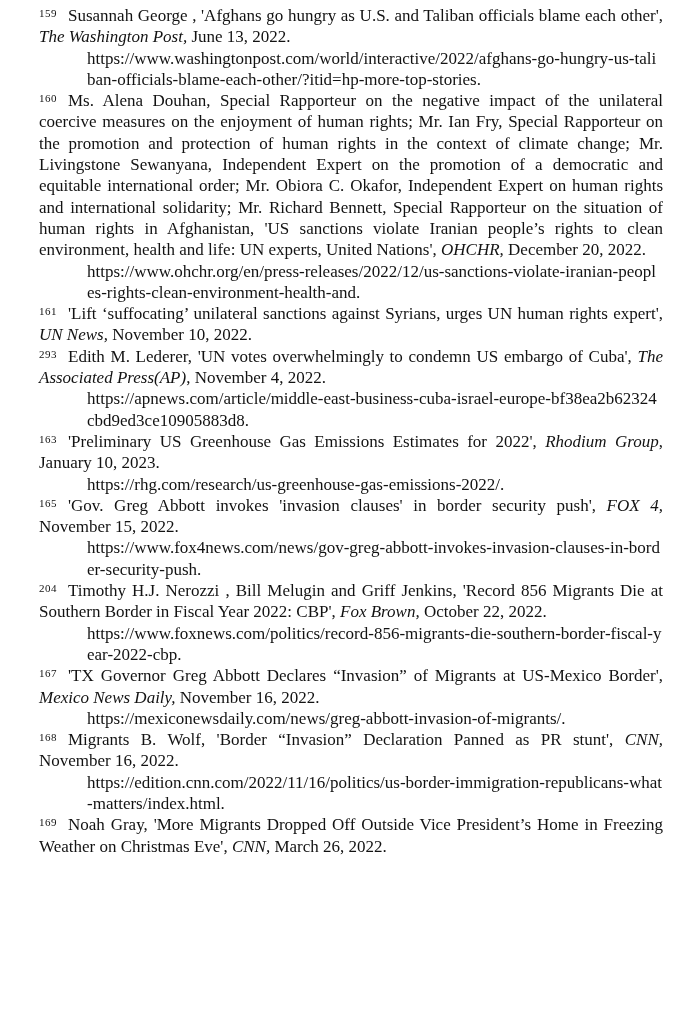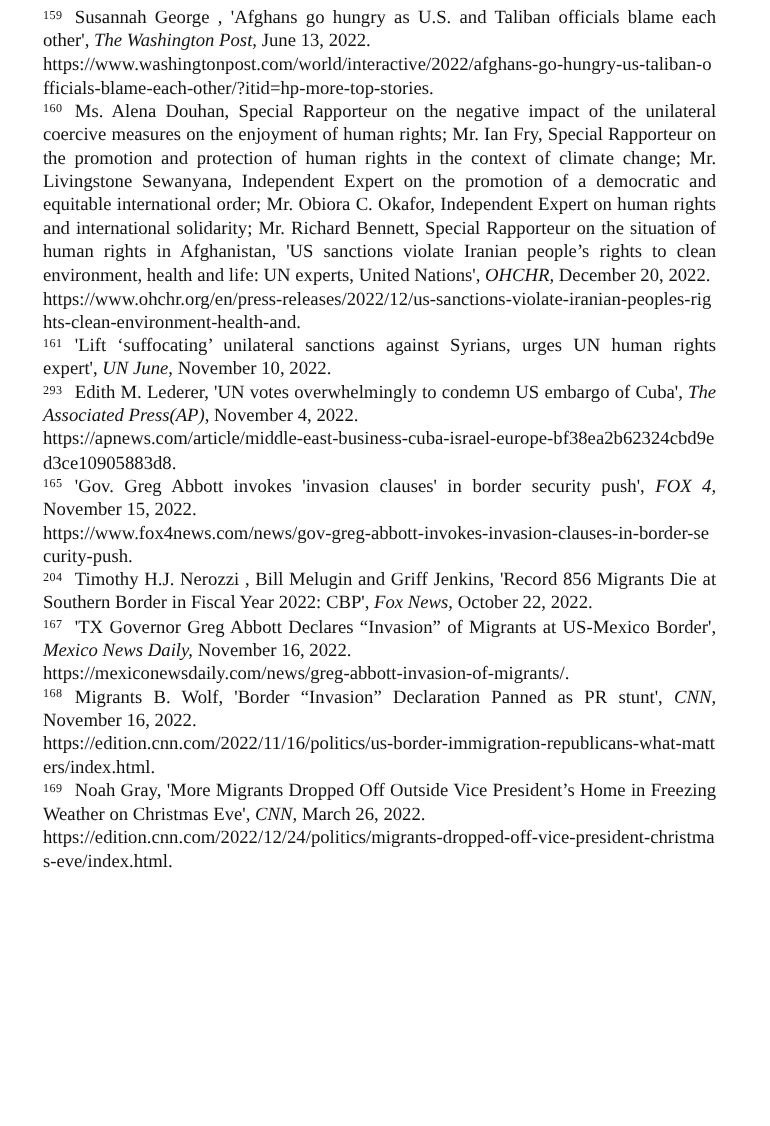--- a/index.html
+++ b/index.html
@@ -4,50 +4,52 @@
 <style>
   html, body { margin: 0; padding: 0; background: #ffffff; }
   body {
     width: 700px; height: 1024px; overflow: hidden;
     font-family: "Liberation Serif", "DejaVu Serif", serif;
     color: #121212;
   }
   .page {
     box-sizing: border-box;
     width: 700px; height: 1024px;
-    padding: 5px 49px 0 39px;
+    padding: 5px 37px 0 39px;
     font-size: 17px;
     line-height: 21.3px;
     text-align: justify;
   }
   .note { margin: 0; padding: 0; }
   .note sup.num {
     font-size: 11px;
     line-height: 0;
     position: relative;
     top: -0.38em;
     vertical-align: baseline;
     margin-right: 11px;
     letter-spacing: 0.5px;
   }
   .note i { font-style: italic; }
   .note .url {
     text-align: left;
     word-break: break-all;
     overflow-wrap: anywhere;
+    margin-left: 48px;
   }
 </style>
 </head>
 <body>
 
 <div class="page">
   <div id="endnotes-list">
       <div class="note"><sup class="num">159</sup><span><span>Susannah George , 'Afghans go hungry as U.S. and Taliban officials blame each other', </span><i>The Washington Post,</i><span> June 13, 2022.</span></span><div class="url">https://www.washingtonpost.com/world/interactive/2022/afghans-go-hungry-us-taliban-officials-blame-each-other/?itid=hp-more-top-stories.</div></div>
       <div class="note"><sup class="num">160</sup><span><span>Ms. Alena Douhan, Special Rapporteur on the negative impact of the unilateral coercive measures on the enjoyment of human rights; Mr. Ian Fry, Special Rapporteur on the promotion and protection of human rights in the context of climate change; Mr. Livingstone Sewanyana, Independent Expert on the promotion of a democratic and equitable international order; Mr. Obiora C. Okafor, Independent Expert on human rights and international solidarity; Mr. Richard Bennett, Special Rapporteur on the situation of human rights in Afghanistan, 'US sanctions violate Iranian people’s rights to clean environment, health and life: UN experts, United Nations', </span><i>OHCHR,</i><span> December 20, 2022.</span></span><div class="url">https://www.ohchr.org/en/press-releases/2022/12/us-sanctions-violate-iranian-peoples-rights-clean-environment-health-and.</div></div>
-      <div class="note"><sup class="num">161</sup><span><span>'Lift ‘suffocating’ unilateral sanctions against Syrians, urges UN human rights expert', </span><i>UN June,</i><span> November 10, 2022.</span></span></div>
+      <div class="note"><sup class="num">161</sup><span><span>'Lift ‘suffocating’ unilateral sanctions against Syrians, urges UN human rights expert', </span><i>UN News,</i><span> November 10, 2022.</span></span></div>
       <div class="note"><sup class="num">293</sup><span><span>Edith M. Lederer, 'UN votes overwhelmingly to condemn US embargo of Cuba', </span><i>The Associated Press(AP)</i><span>, November 4, 2022.</span></span><div class="url">https://apnews.com/article/middle-east-business-cuba-israel-europe-bf38ea2b62324cbd9ed3ce10905883d8.</div></div>
+      <div class="note"><sup class="num">163</sup><span><span>'Preliminary US Greenhouse Gas Emissions Estimates for 2022', </span><i>Rhodium Group</i><span>, January 10, 2023.</span></span><div class="url">https://rhg.com/research/us-greenhouse-gas-emissions-2022/.</div></div>
       <div class="note"><sup class="num">165</sup><span><span>'Gov. Greg Abbott invokes 'invasion clauses' in border security push', </span><i>FOX 4,</i><span> November 15, 2022.</span></span><div class="url">https://www.fox4news.com/news/gov-greg-abbott-invokes-invasion-clauses-in-border-security-push.</div></div>
-      <div class="note"><sup class="num">204</sup><span><span>Timothy H.J. Nerozzi , Bill Melugin and Griff Jenkins, 'Record 856 Migrants Die at Southern Border in Fiscal Year 2022: CBP', </span><i>Fox News,</i><span> October 22, 2022.</span></span></div>
+      <div class="note"><sup class="num">204</sup><span><span>Timothy H.J. Nerozzi , Bill Melugin and Griff Jenkins, 'Record 856 Migrants Die at Southern Border in Fiscal Year 2022: CBP', </span><i>Fox Brown,</i><span> October 22, 2022.</span></span><div class="url">https://www.foxnews.com/politics/record-856-migrants-die-southern-border-fiscal-year-2022-cbp.</div></div>
       <div class="note"><sup class="num">167</sup><span><span>'TX Governor Greg Abbott Declares “Invasion” of Migrants at US-Mexico Border', </span><i>Mexico News Daily,</i><span> November 16, 2022.</span></span><div class="url">https://mexiconewsdaily.com/news/greg-abbott-invasion-of-migrants/.</div></div>
       <div class="note"><sup class="num">168</sup><span><span>Migrants B. Wolf, 'Border “Invasion” Declaration Panned as PR stunt', </span><i>CNN,</i><span> November 16, 2022.</span></span><div class="url">https://edition.cnn.com/2022/11/16/politics/us-border-immigration-republicans-what-matters/index.html.</div></div>
-      <div class="note"><sup class="num">169</sup><span><span>Noah Gray, 'More Migrants Dropped Off Outside Vice President’s Home in Freezing Weather on Christmas Eve', </span><i>CNN,</i><span> March 26, 2022.</span></span><div class="url">https://edition.cnn.com/2022/12/24/politics/migrants-dropped-off-vice-president-christmas-eve/index.html.</div></div>
+      <div class="note"><sup class="num">169</sup><span><span>Noah Gray, 'More Migrants Dropped Off Outside Vice President’s Home in Freezing Weather on Christmas Eve', </span><i>CNN,</i><span> March 26, 2022.</span></span></div>
     </div>
 </div>
 
 </body></html>

